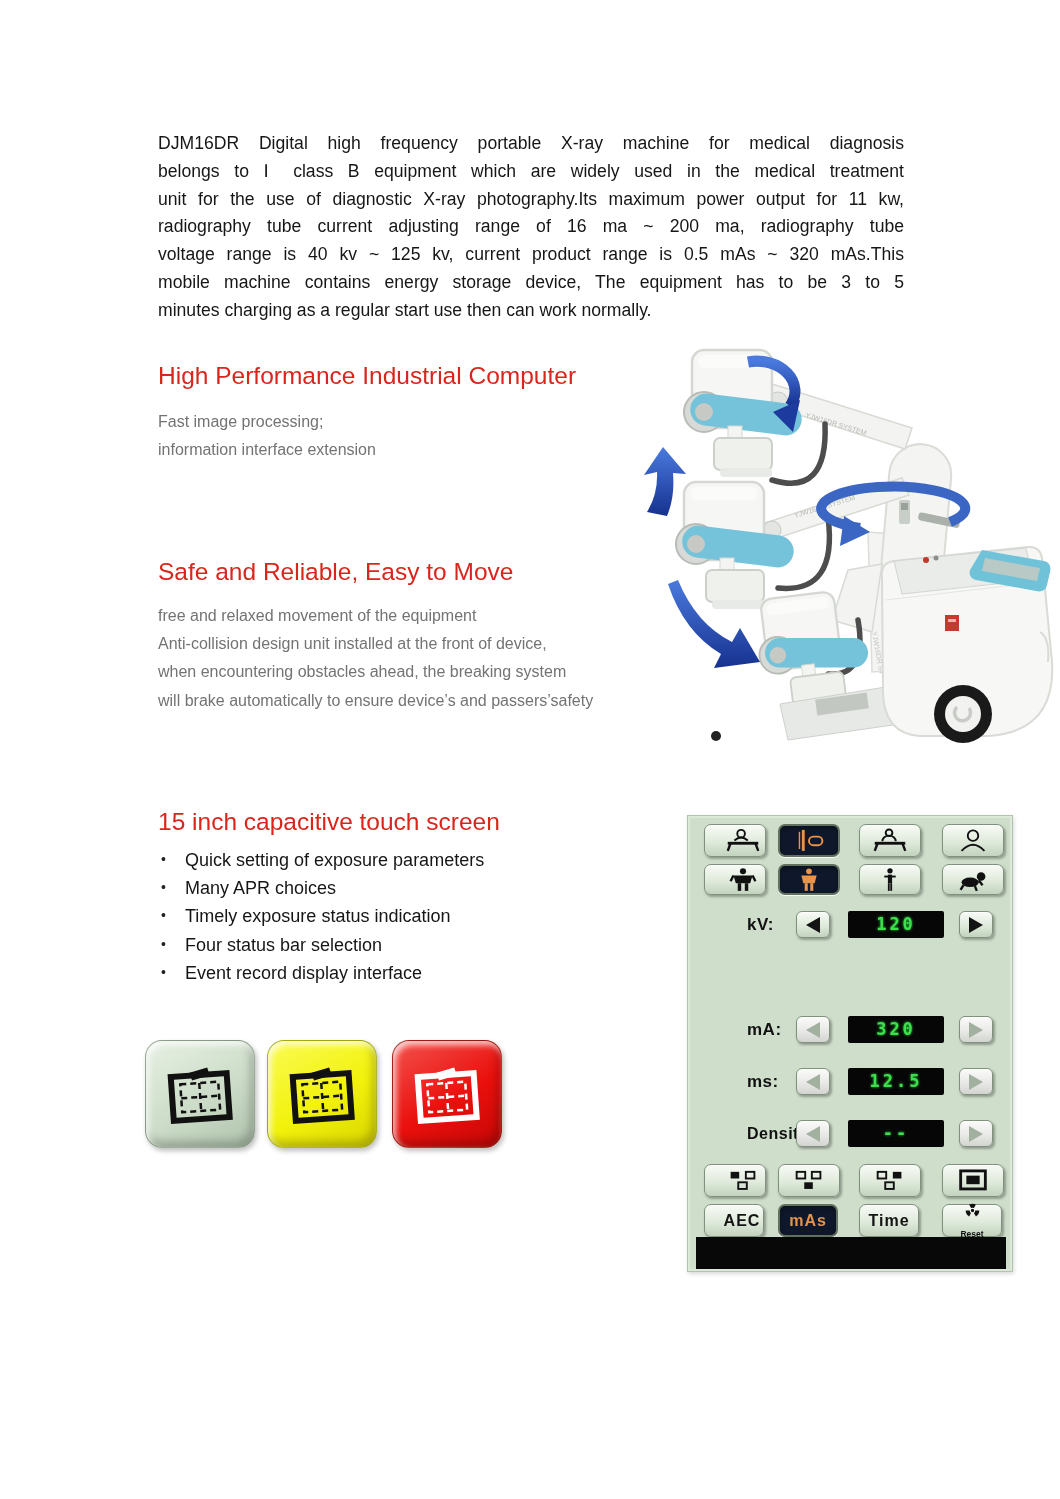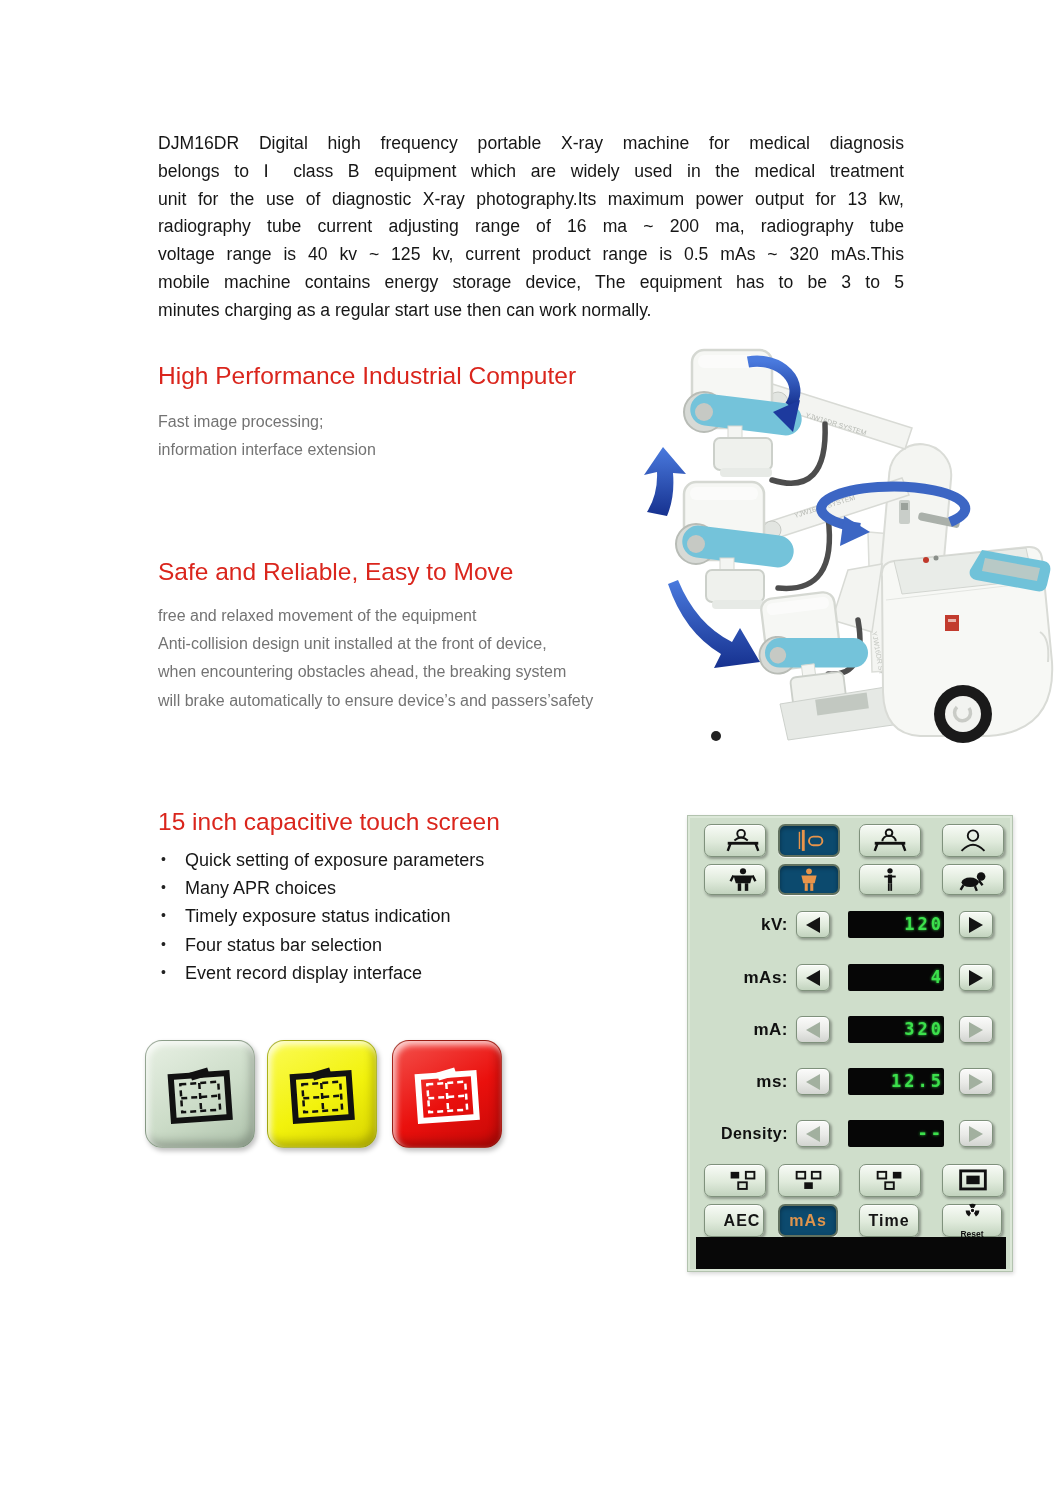--- a/index.html
+++ b/index.html
@@ -32,57 +32,57 @@
 
   
   .panel { position:absolute; left:687px; top:815px; width:326px; height:457px;
            background:#cfdecb; border:1px solid #b3c3af;
            box-shadow: inset 0 0 0 2px #dce8d8, 1px 2px 4px rgba(0,0,0,.15); }
   .pb { position:absolute; border-radius:7px; border:1px solid #7f917c;
         background:linear-gradient(180deg,#f8fbf6 0%,#dfead b 0%); 
         background:linear-gradient(180deg,#f8fbf6 0%,#dfeadb 55%,#c2d3be 100%);
         box-shadow: inset 0 1px 0 #ffffff, 1.5px 2px 2.5px rgba(0,0,0,.3);
         display:flex; align-items:center; justify-content:center; cursor:pointer; }
-  .pb.sel { background:#0c4a6e; border:2px solid #61715f;
+  .pb.sel { background:#0f172a; border:2px solid #61715f;
             box-shadow: inset 0 2px 4px rgba(0,0,0,.35), 0 1px 0 rgba(255,255,255,.8); }
   .pb.graybtn { background:linear-gradient(180deg,#fbfbfa 0%,#e9eae7 55%,#d2d4d0 100%); }
   .c0{left:16px;padding-left:16px;}  .c1{left:90px;} .c2{left:171px;} .c3{left:254px;}
   .r1{top:8px;  width:62px; height:33px;}
   .r2{top:48px; width:62px; height:31px;}
   .r-aec{top:348px; width:62px; height:33px;}
   .r-mode{top:388px; width:60px; height:33px;}
   .param-row { position:absolute; left:0; width:326px; height:28px; }
-  .param-label { position:absolute; left:0; top:0; width:100px; height:28px; line-height:28px;
-                 text-align:right; font-weight:bold; font-size:17px; letter-spacing:.5px; color:#101010; }
+  .param-label { position:absolute; left:16px; top:0; width:100px; height:28px; line-height:28px;
+                 text-align:left; font-weight:bold; font-size:17px; letter-spacing:.5px; color:#101010;padding-left:43px; }
   .arrow-btn { position:absolute; top:0; width:34px; height:27px; border-radius:6px; }
   .arrow-btn.left{ left:108px; } .arrow-btn.right{ left:271px; }
   .tri-l { width:0; height:0; border-top:8px solid transparent; border-bottom:8px solid transparent; border-right:14px solid #141414; }
   .tri-r { width:0; height:0; border-top:8px solid transparent; border-bottom:8px solid transparent; border-left:14px solid #141414; }
   .dis .tri-l { border-right-color:#a2b09f; }
   .dis .tri-r { border-left-color:#a2b09f; }
   .led { position:absolute; left:160px; top:0; width:96px; height:27px; background:#060606; border-radius:2px;
          color:#3ce04c; font-family:"DejaVu Sans Mono", monospace; font-size:17px; font-weight:bold;
-         letter-spacing:3px; text-align:right; line-height:27px;
+         letter-spacing:3px; text-align:center; line-height:27px;
          text-shadow:0 0 3px rgba(60,255,80,.8); }
   .mode-label { font-weight:bold; font-size:16px; letter-spacing:1px; color:#141414; }
   .mode-label.orange { color:#e0944c; }
   .reset-stack { display:flex; flex-direction:column; align-items:center; line-height:1; }
   .reset-txt { font-size:8.5px; font-weight:bold; color:#111; margin-top:11px; }
   .blackbar { position:absolute; left:8px; top:421px; width:310px; height:32px; background:#080808; }
 
   
   .machine { position:absolute; left:620px; top:332px; width:435px; height:415px; }
 </style>
 </head>
 <body>
 
 <div class="intro">
   <div class="jline">DJM16DR Digital high frequency portable X-ray machine for medical diagnosis</div>
   <div class="jline">belongs to Ⅰ class B equipment which are widely used in the medical treatment</div>
-  <div class="jline">unit for the use of diagnostic X-ray photography.Its maximum power output for 13 kw,</div>
+  <div class="jline">unit for the use of diagnostic X-ray photography.Its maximum power output for 11 kw,</div>
   <div class="jline">radiography tube current adjusting range of 16 ma ~ 200 ma, radiography tube</div>
   <div class="jline">voltage range is 40 kv ~ 125 kv, current product range is 0.5 mAs ~ 320 mAs.This</div>
   <div class="jline">mobile machine contains energy storage device, The equipment has to be 3 to 5</div>
   <div class="jline last">minutes charging as a regular start use then can work normally.</div>
 </div>
 
 <h2 class="red-heading" style="top:362px;">High Performance Industrial Computer</h2>
 <div class="sec-text" style="top:408px;">
   <div>Fast image processing;</div>
   <div>information interface extension</div>
@@ -285,30 +285,20 @@
   <div class="param-row" style="top:95px;">
     <div class="param-label">kV:</div>
     <div class="pb arrow-btn left">
         <span class="tri-l"></span>
       </div>
     <div class="led">120</div>
     <div class="pb arrow-btn right">
         <span class="tri-r"></span>
       </div>
   </div>
-  <div class="param-row" style="top:148px;">
-    <div class="param-label">mAs:</div>
-    <div class="pb arrow-btn left">
-        <span class="tri-l"></span>
-      </div>
-    <div class="led">4</div>
-    <div class="pb arrow-btn right">
-        <span class="tri-r"></span>
-      </div>
-  </div>
   <div class="param-row dis" style="top:200px;">
     <div class="param-label">mA:</div>
     <div class="pb graybtn arrow-btn left">
         <span class="tri-l"></span>
       </div>
     <div class="led">320</div>
     <div class="pb graybtn arrow-btn right">
         <span class="tri-r"></span>
       </div>
   </div>

